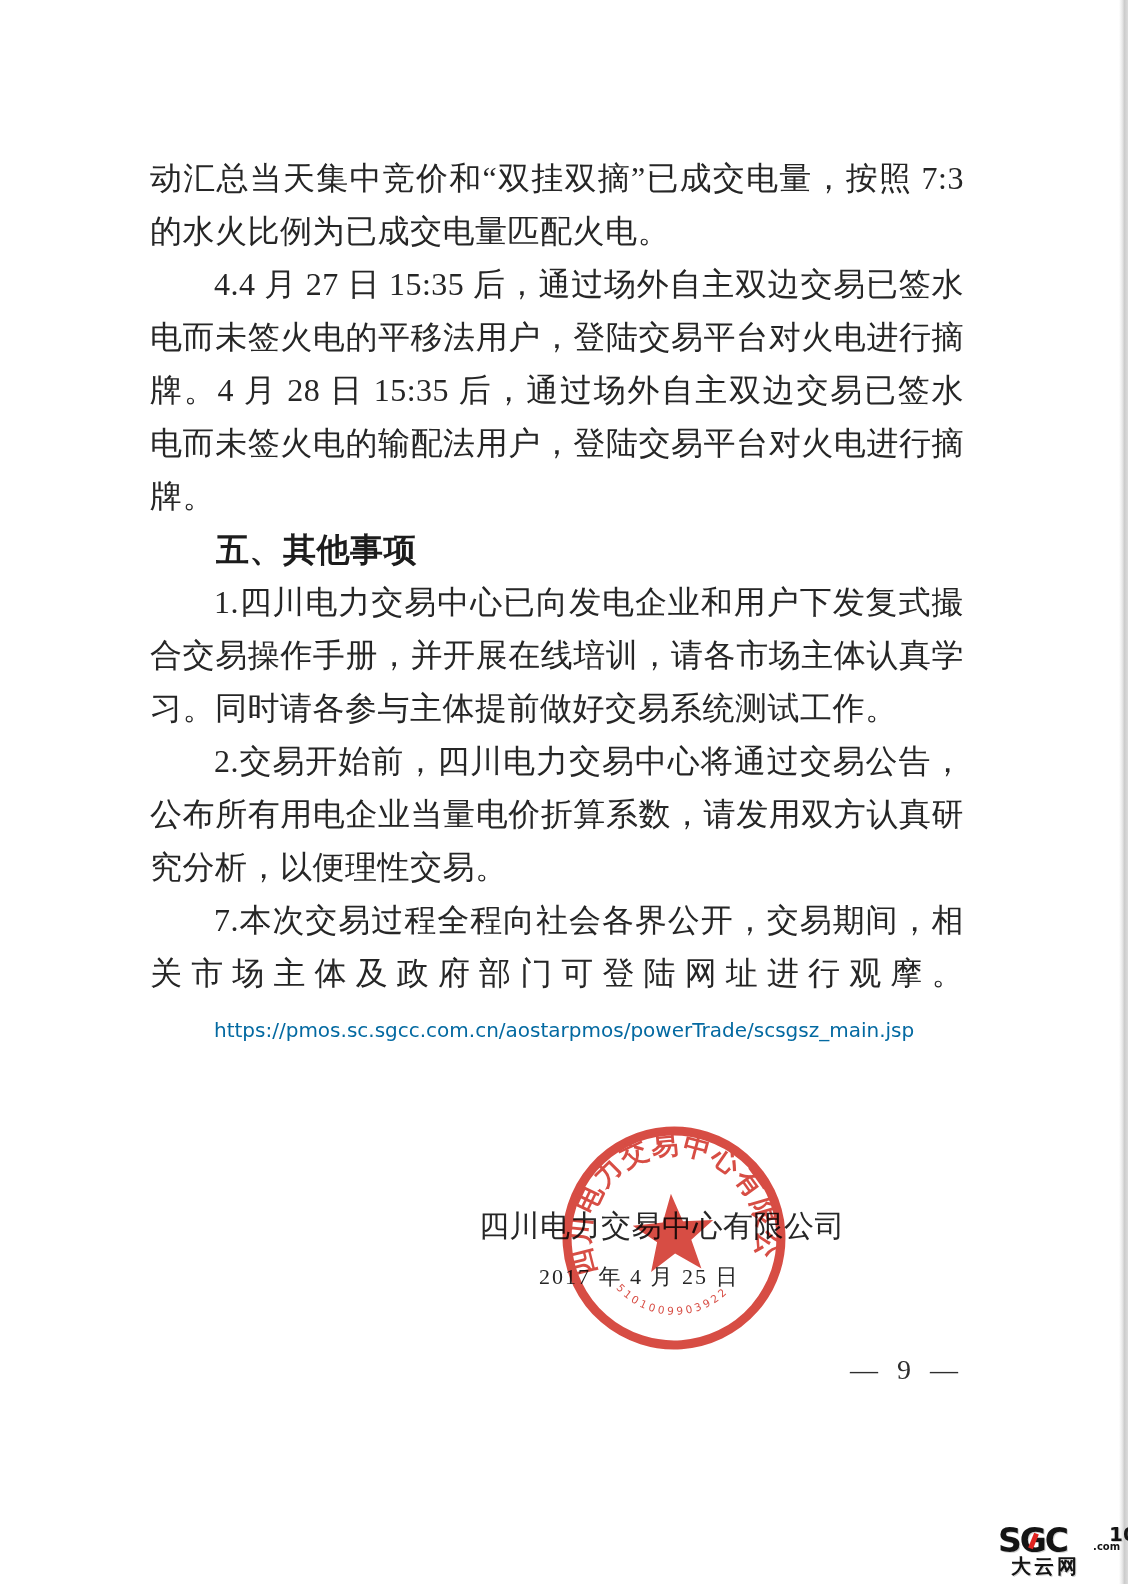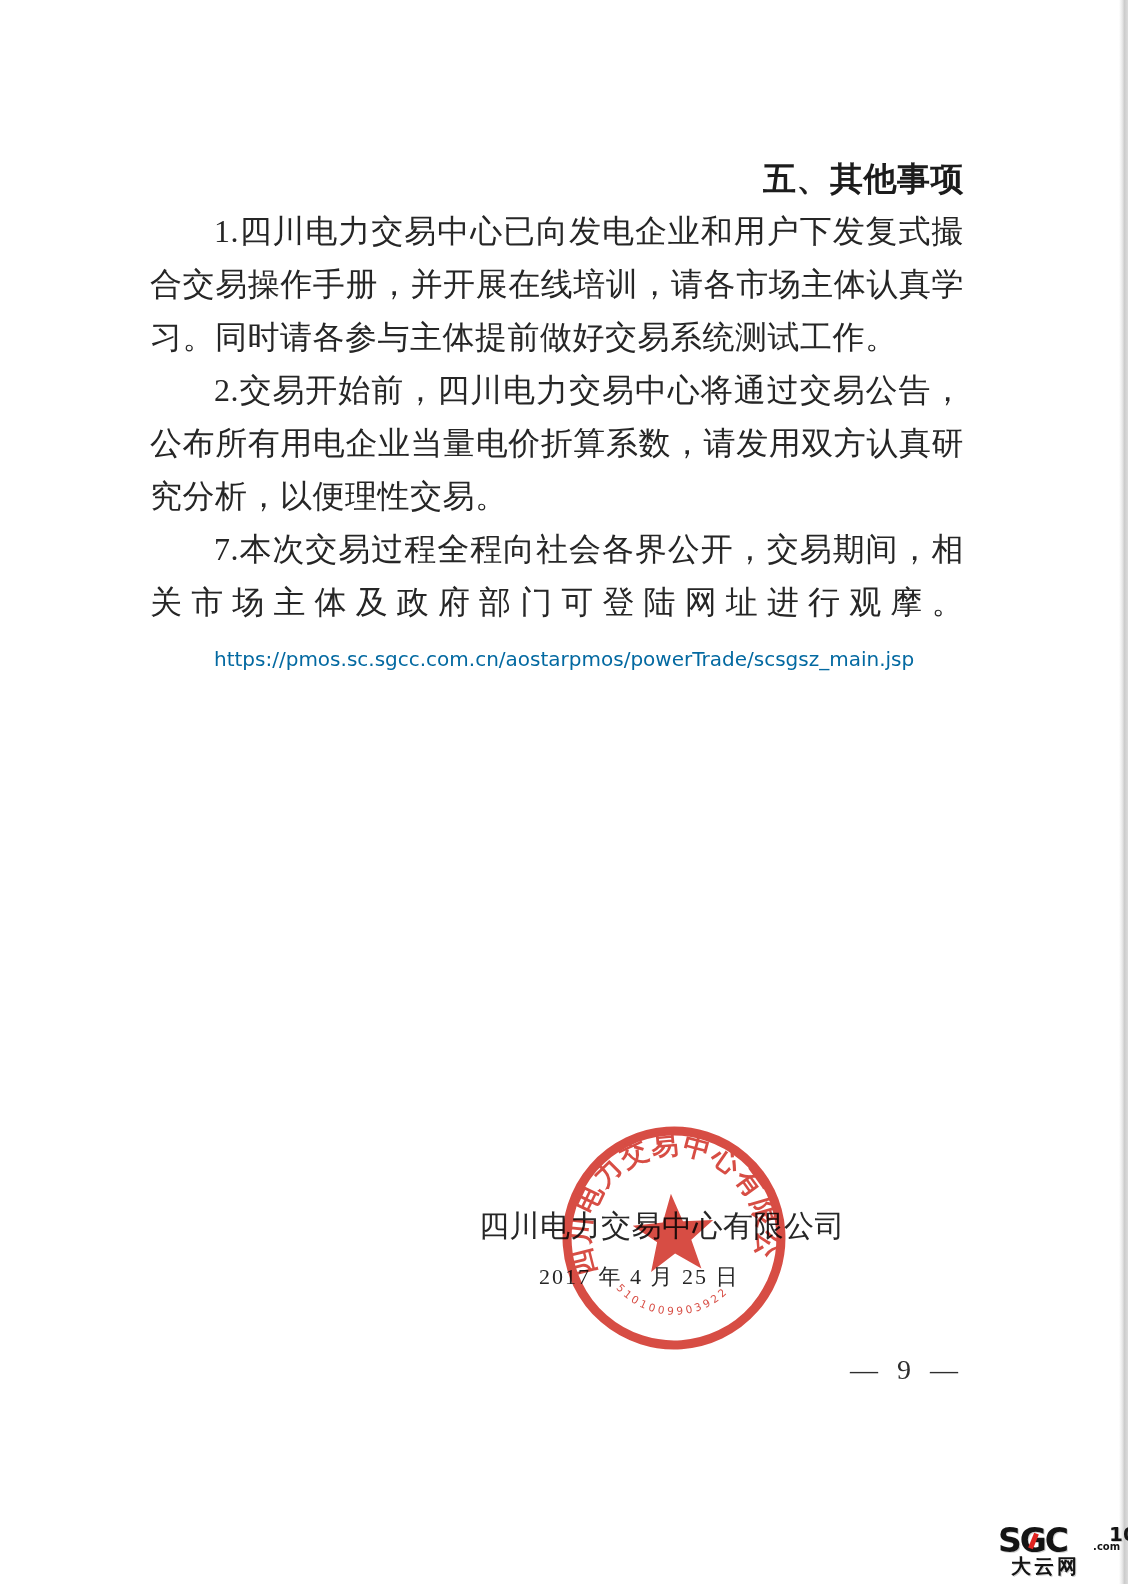--- a/index.html
+++ b/index.html
@@ -25,21 +25,21 @@
     letter-spacing:.5px;
   }
   .para{margin:0;}
   .indent{text-indent:2em;}
   .heading{
     margin:0;
     font-family:"Liberation Sans","DejaVu Sans",sans-serif;
     font-weight:bold;
     font-size:33px;line-height:53px;
     text-indent:2em;
-    text-align:right;
+    text-align:left;
     color:#1c1c1c;
   }
   .url{
     display:inline-block;width:100%;
     word-break:break-all;
     font-family:"DejaVu Sans","Liberation Sans",sans-serif;
     font-size:20px;line-height:53px;
     letter-spacing:0;
     color:#0369a1;
   }
@@ -100,20 +100,22 @@
     font-size:20px;font-weight:700;letter-spacing:3px;
     margin-left:13px;margin-top:-4px;text-shadow:1px 1px 0 #cfcfcf;
   }
 </style>
 </head>
 <body>
 
 <main class="page">
 
   <section class="body-text">
+    <p class="para">动汇总当天集中竞价和“双挂双摘”已成交电量，按照 7:3 的水火比例为已成交电量匹配火电。</p>
+    <p class="para indent">4.4 月 27 日 15:35 后，通过场外自主双边交易已签水电而未签火电的平移法用户，登陆交易平台对火电进行摘牌。4 月 28 日 15:35 后，通过场外自主双边交易已签水电而未签火电的输配法用户，登陆交易平台对火电进行摘牌。</p>
     <h2 class="heading">五、其他事项</h2>
     <p class="para indent">1.四川电力交易中心已向发电企业和用户下发复式撮合交易操作手册，并开展在线培训，请各市场主体认真学习。同时请各参与主体提前做好交易系统测试工作。</p>
     <p class="para indent">2.交易开始前，四川电力交易中心将通过交易公告，公布所有用电企业当量电价折算系数，请发用双方认真研究分析，以便理性交易。</p>
     <p class="para indent"><span>7.本次交易过程全程向社会各界公开，交易期间，相关市场主体及政府部门可登陆网址进行观摩。</span><span class="url">https://pmos.sc.sgcc.com.cn/aostarpmos/powerTrade/scsgsz_main.jsp</span></p>
   </section>
 
   <div class="sig-company">四川电力交易中心有限公司</div>
   <div class="sig-date">2017 年 4 月 25 日</div>
 
   <svg class="seal" viewBox="0 0 230 230" aria-hidden="true">

